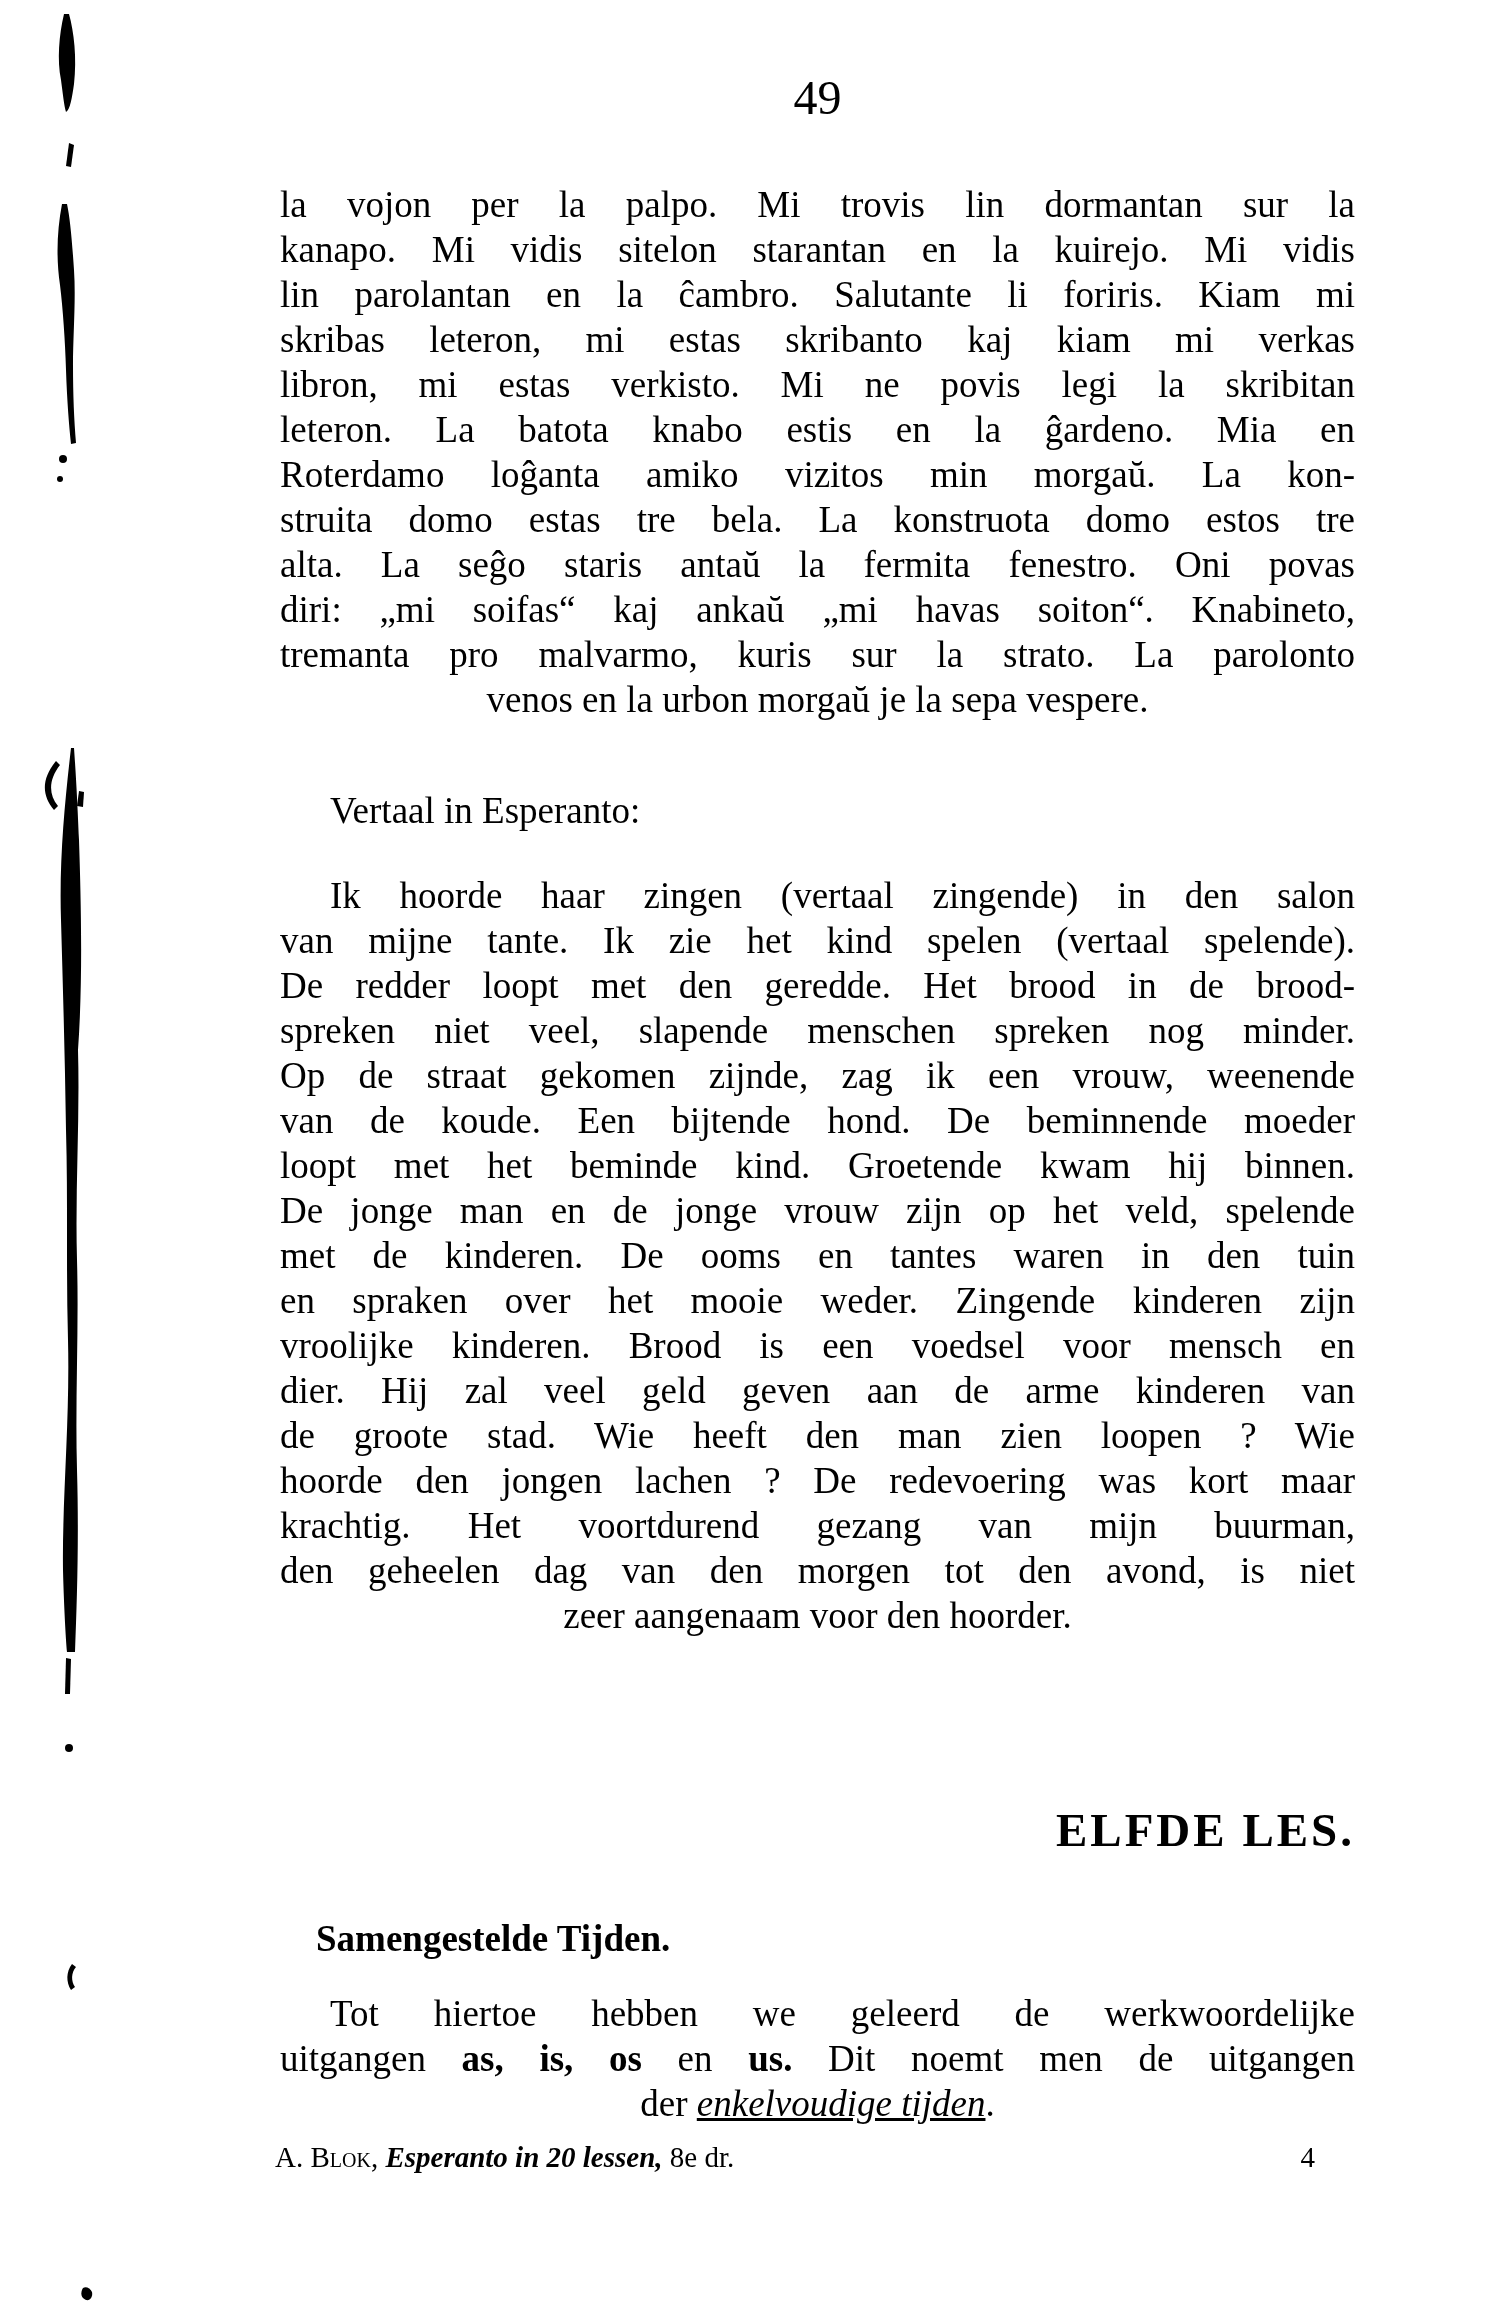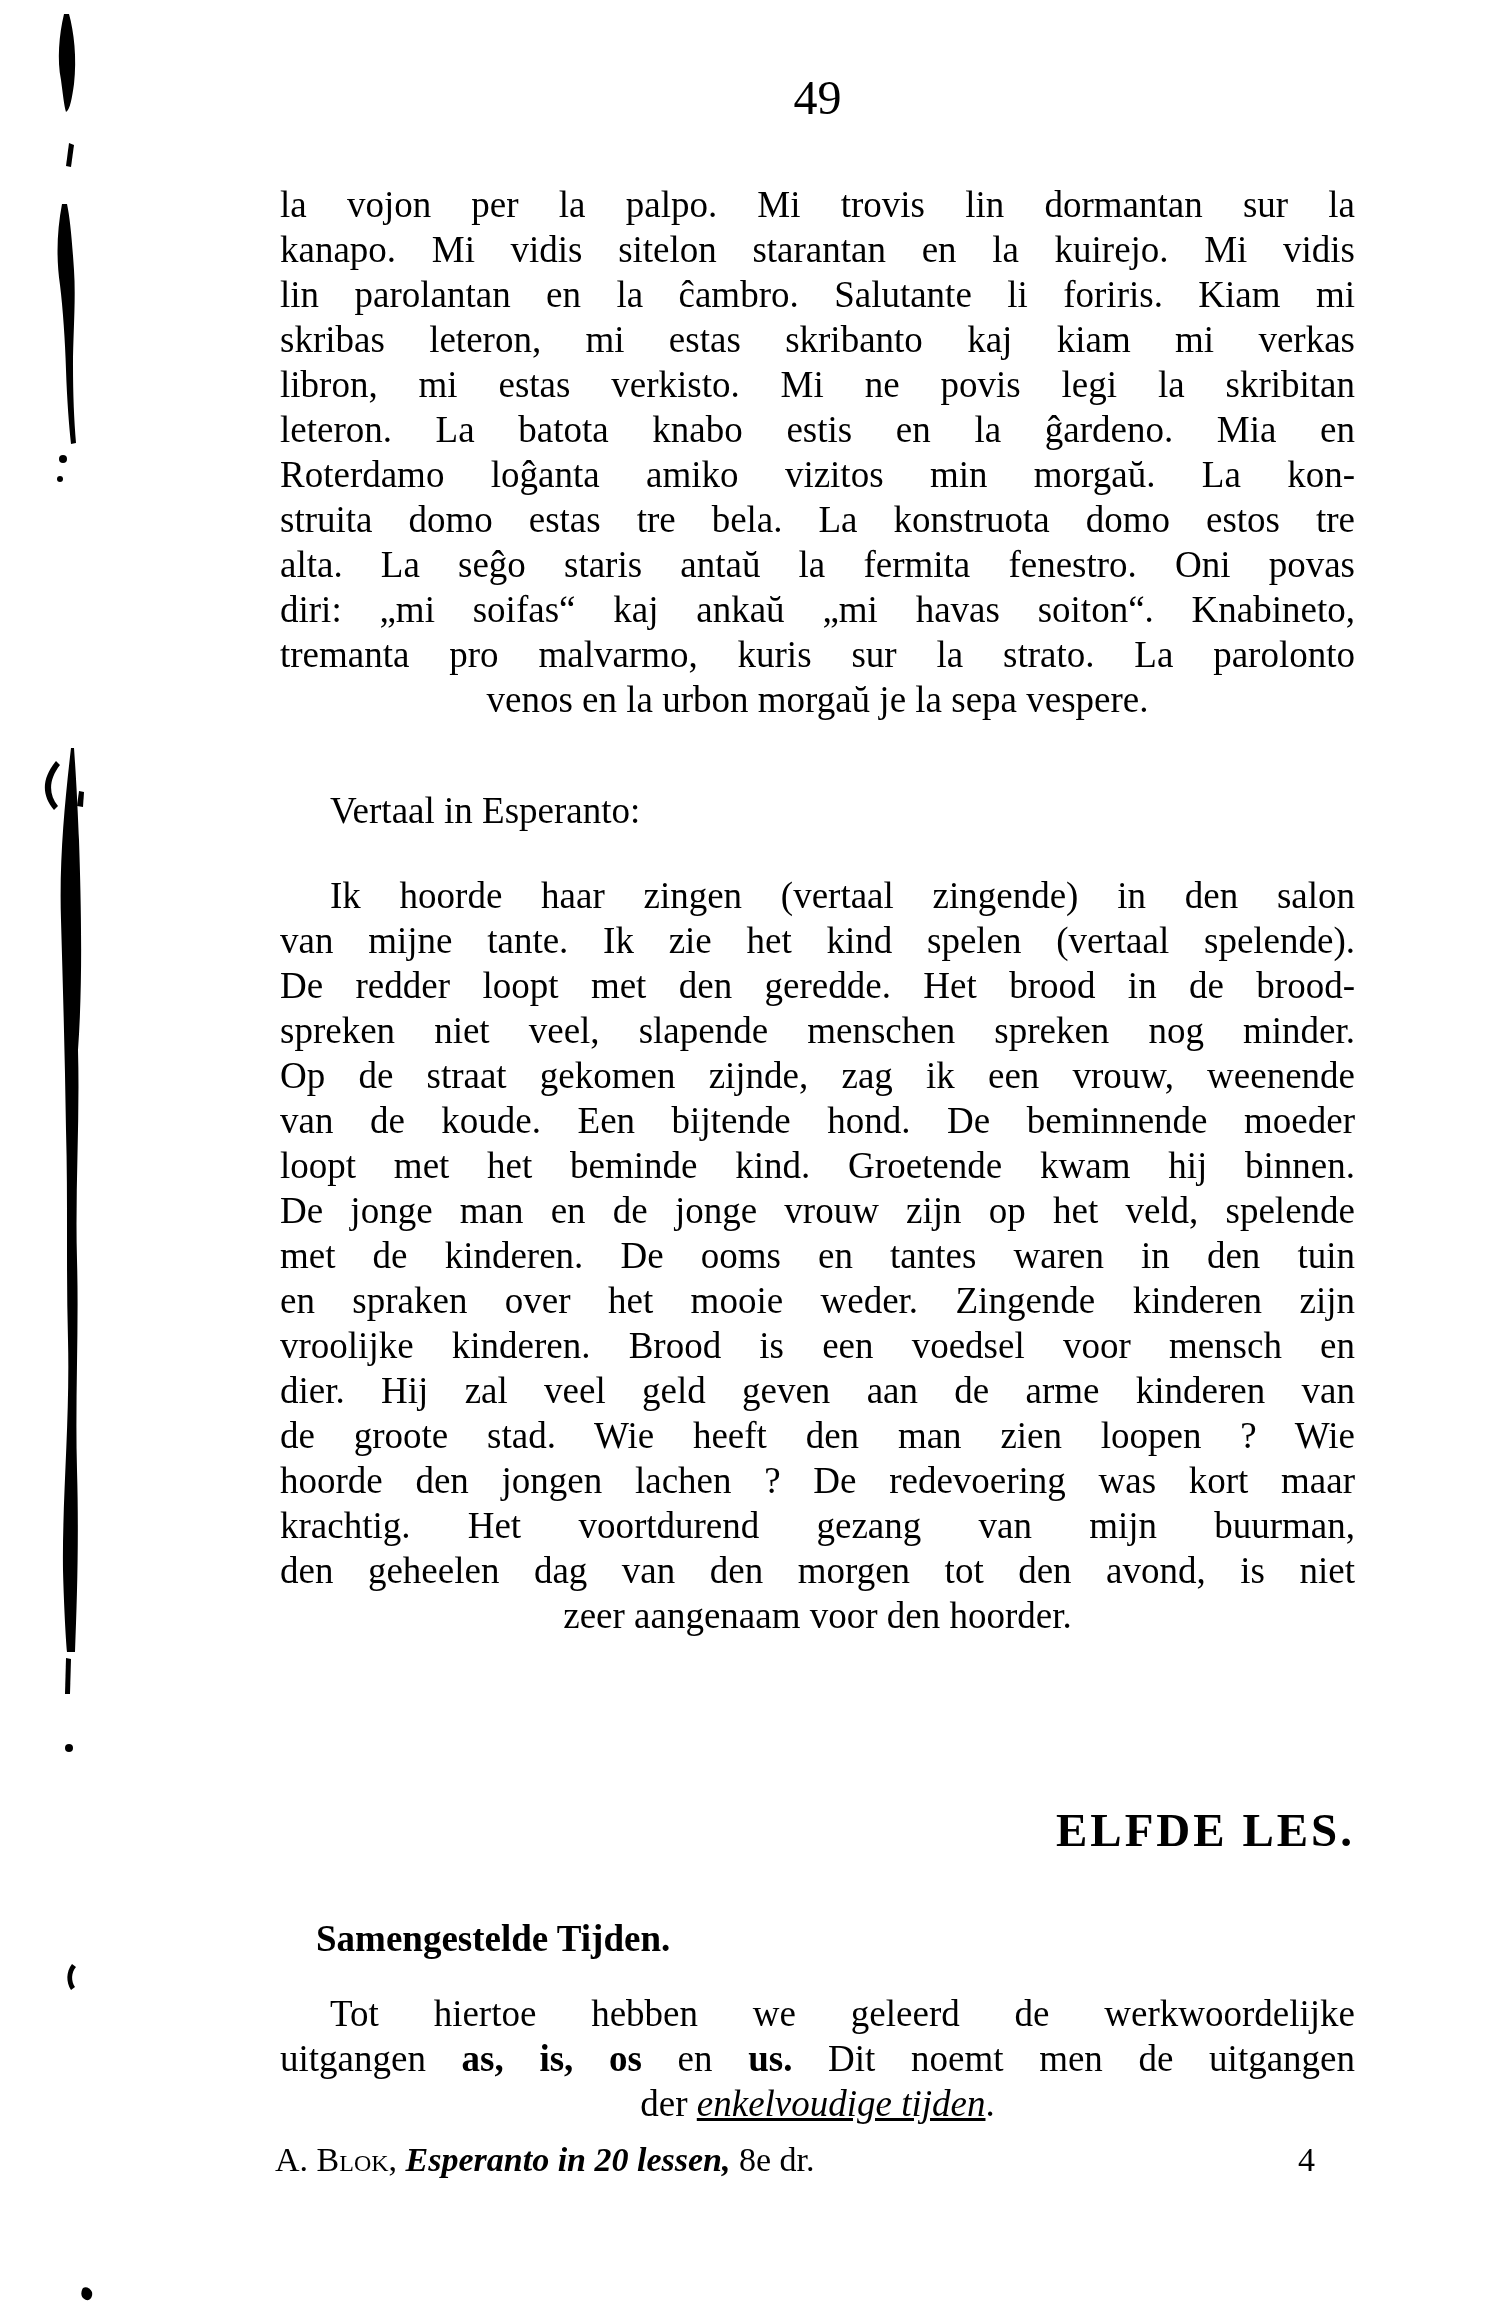--- a/index.html
+++ b/index.html
@@ -42,21 +42,21 @@
   }
   .section {
     position:absolute; left:316px; top:1917px; margin:0;
     font-size:37px; font-weight:bold;
   }
   .b { font-weight:bold; }
   .i { font-style:italic;text-decoration:underline; }
   .footer {
     position:absolute; left:275px; top:2141px; width:1040px;
     display:flex; justify-content:space-between; align-items:baseline;
-    font-size:34px;
+    font-size:29px;
   }
   .sc { font-variant:small-caps; }
   .bi { font-style:italic; font-weight:bold; }
 </style>
 </head>
 <body>
 
 <div class="page">
 
   <svg class="artifacts" width="1491" height="2306" viewBox="0 0 1491 2306" fill="#000">

